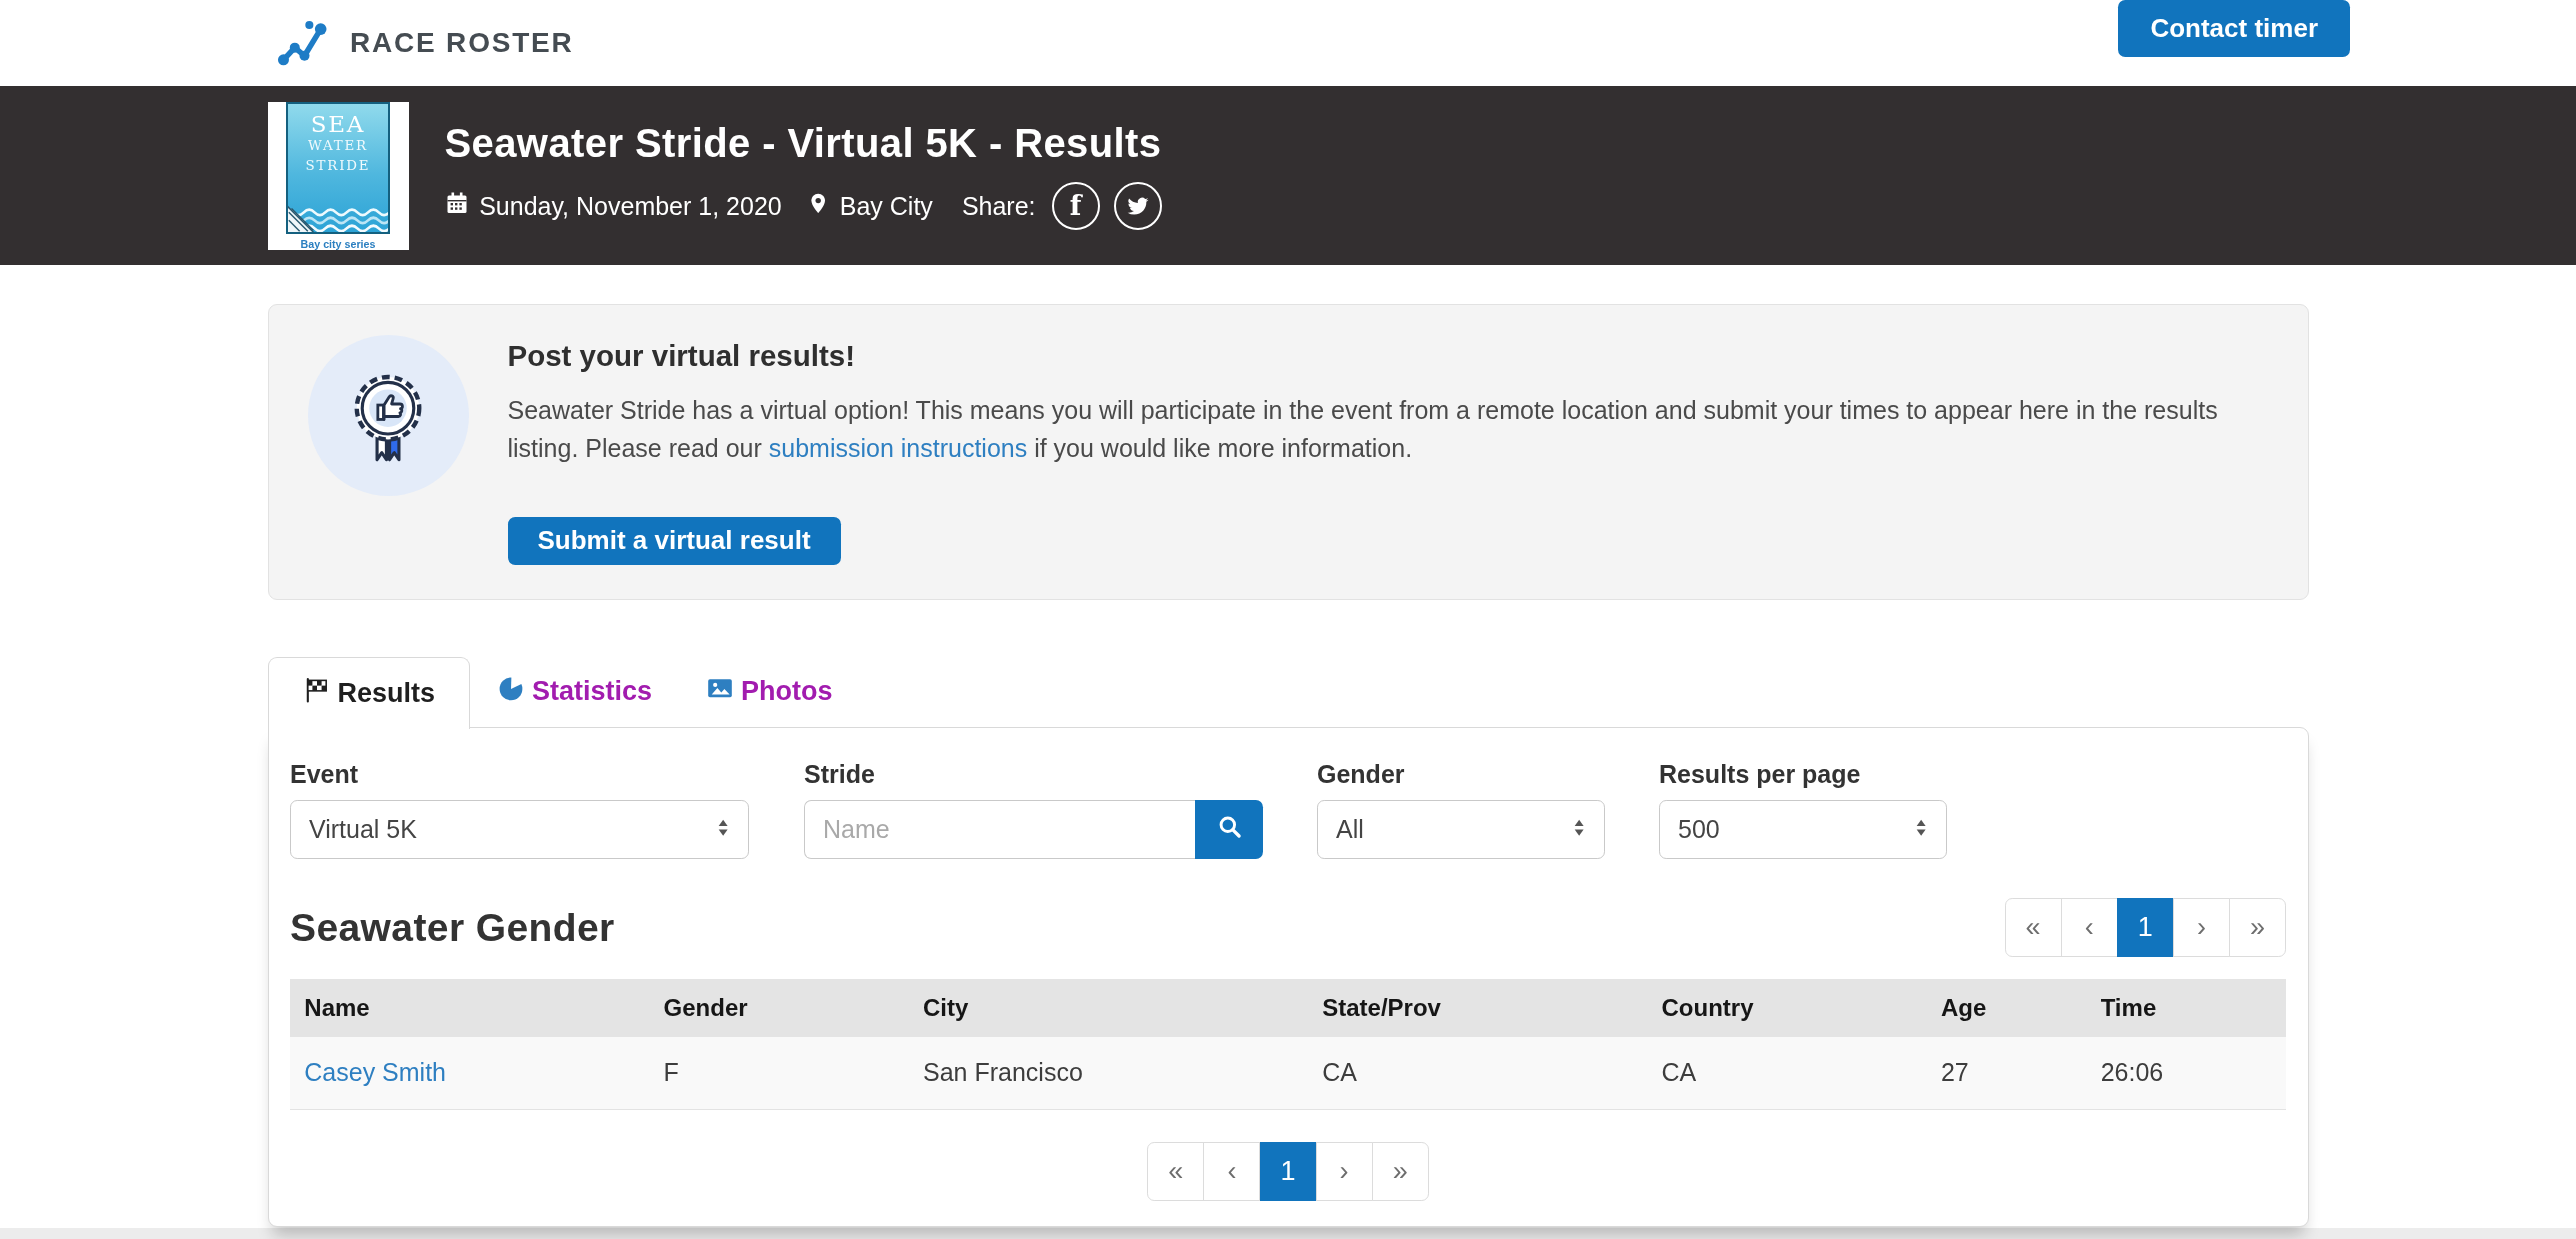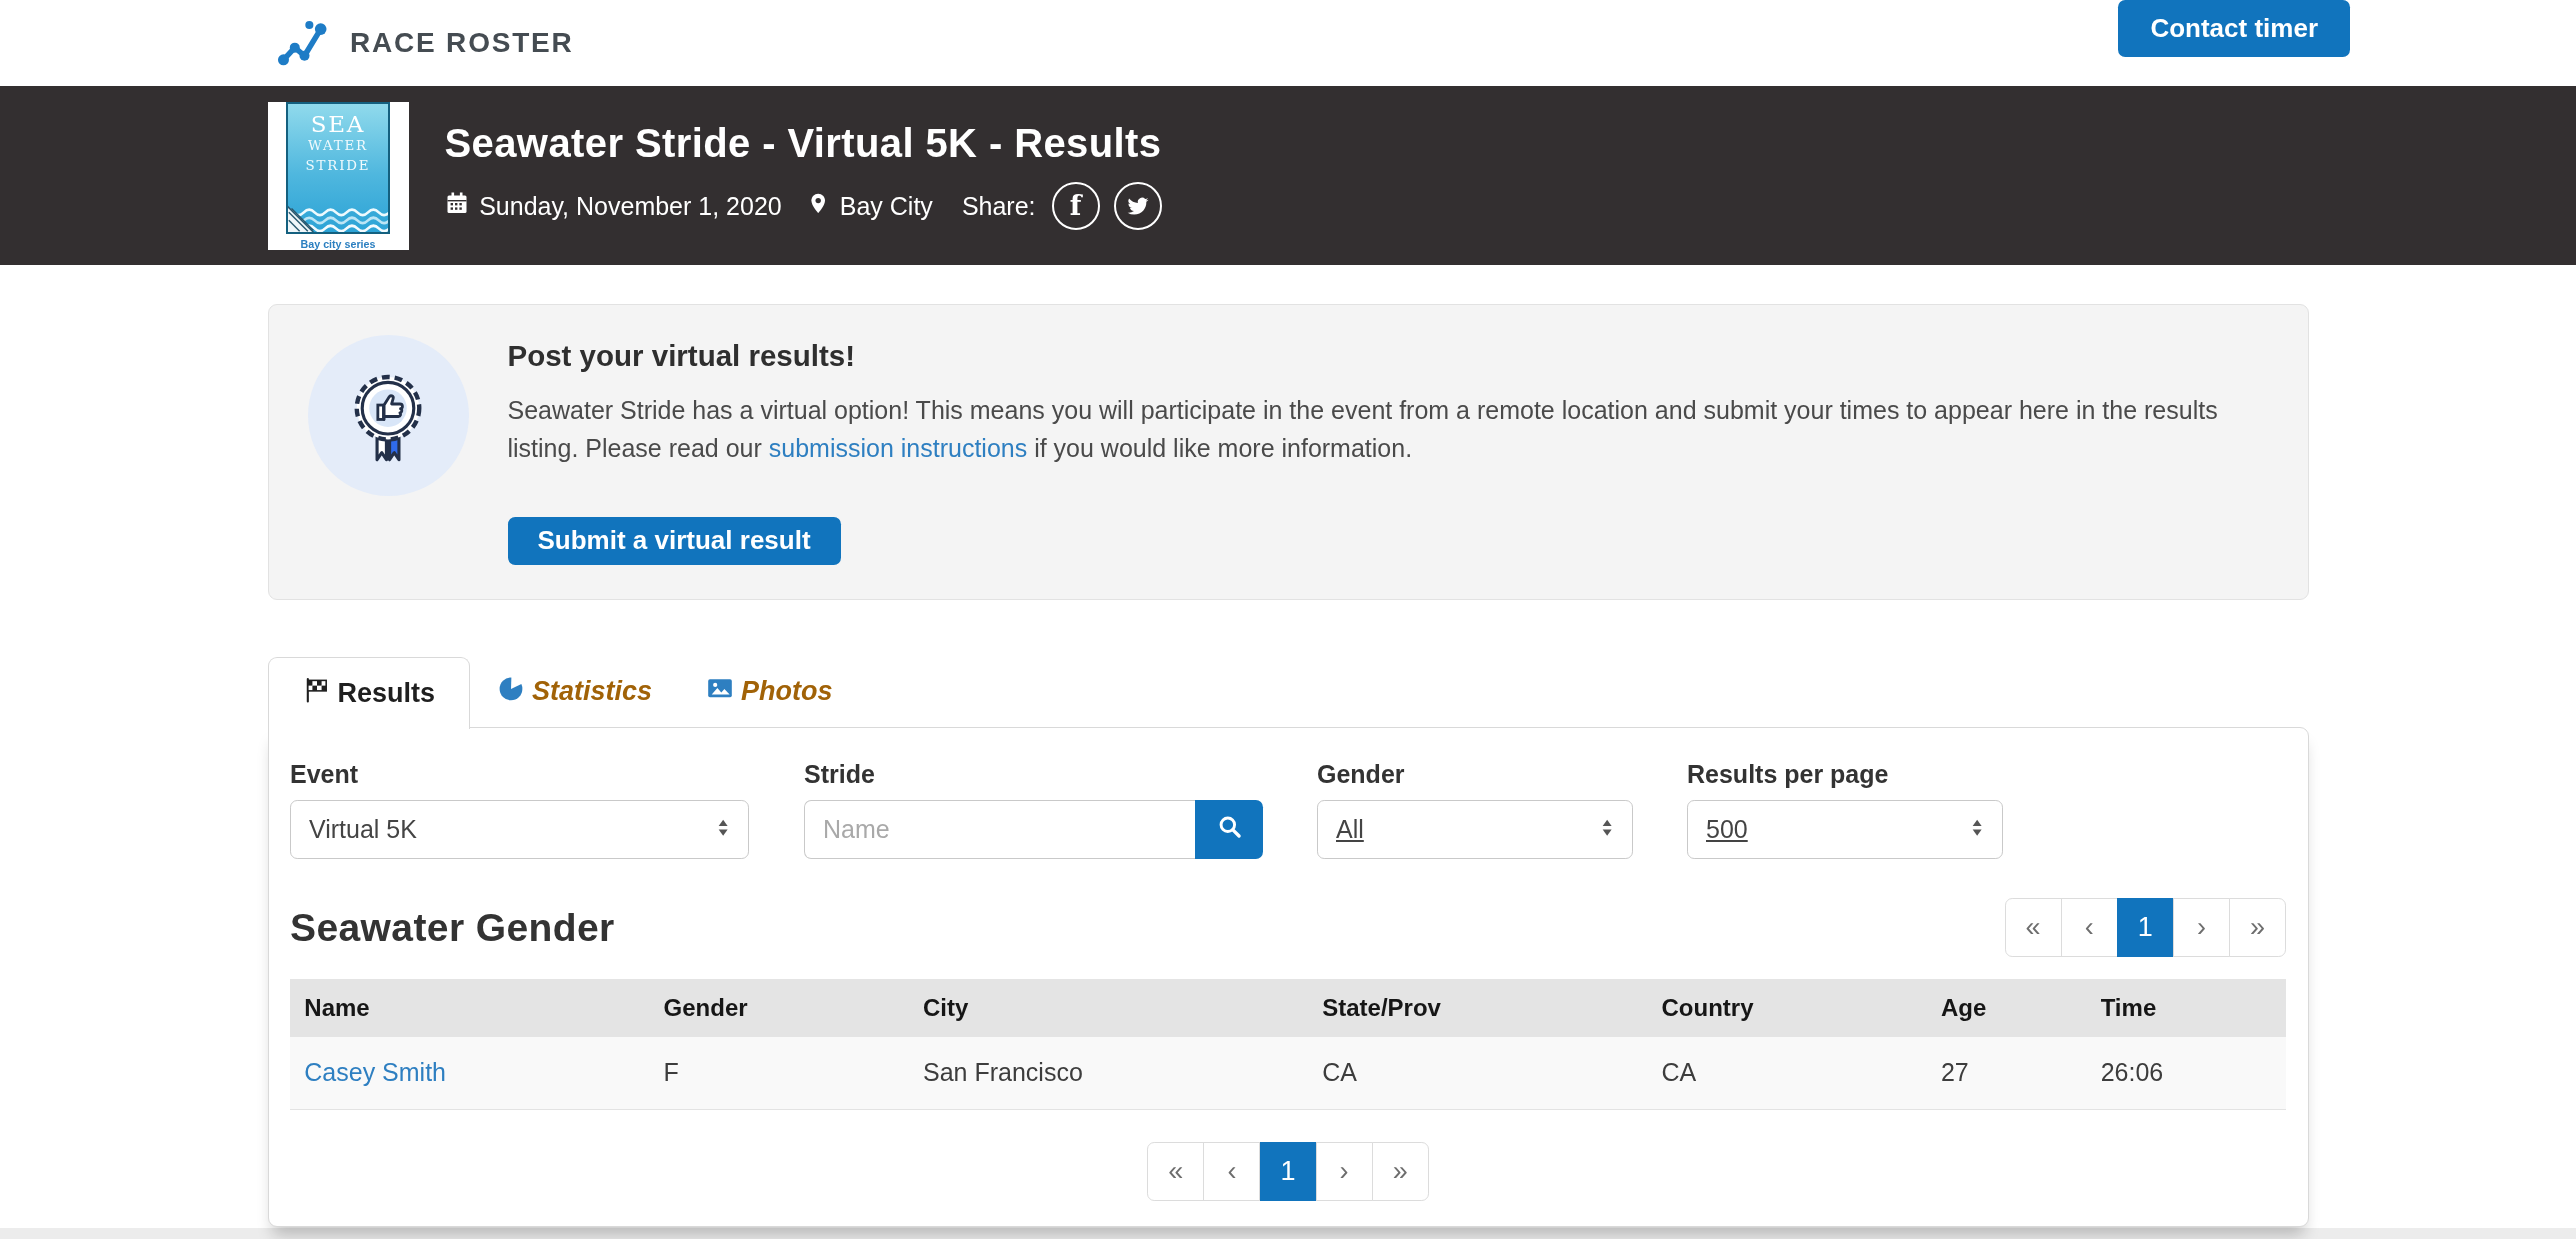--- a/index.html
+++ b/index.html
@@ -54,34 +54,34 @@
   .banner-title { font-size: 29.5px; font-weight: 700; color: #2F2F2F; margin: 0; }
   .banner-text { font-size: 25px; color: #4A4A4A; line-height: 38px; margin-top: 18px; max-width: 1758px; }
   .link { color: #2E7FC1; cursor: pointer; text-decoration: none; }
   .submit-btn { margin-top: 25px; height: 48px; padding: 8px 30px; }
 
   
   .tabs { margin-top: 57px; display: flex; align-items: flex-end; position: relative; z-index: 2; }
   .tab { height: 70px; display: flex; align-items: center; gap: 7px; font-size: 27px; padding: 0 27px; cursor: pointer; }
   .tab.active { background: #fff; border: 0.9px solid #D9D9D9; border-bottom: none; border-radius: 9px 9px 0 0;
                 color: #1F1F1F; font-weight: 700; margin-bottom: -1.8px; padding: 0 34px; height: 72px; }
-  .tab.inactive { color: #a16207; font-weight: 600; font-style: italic; }
+  .tab.inactive { color: #a21caf; font-weight: 600; }
 
   
   .panel { background: #fff; border: 0.9px solid #D9D9D9; border-radius: 0 9px 9px 9px;
            padding: 32px 21.5px 25px; position: relative; z-index: 1;
            box-shadow: 0 12.5px 16px -5.4px rgba(0,0,0,.22); }
 
   .filters { display: flex; }
   .filter-label { display: block; font-size: 25px; font-weight: 700; color: #333; margin-bottom: 11.6px; }
   .control { height: 59px; border: 0.9px solid #C9C9C9; border-radius: 7.2px; background: #fff;
              display: flex; align-items: center; justify-content: space-between;
              padding: 0 18px; font-size: 25px; color: #444; cursor: pointer; }
   .w-lg { width: 459px; }
-  .w-sm { width: 316px; text-decoration: underline; }
+  .w-sm { width: 288px; }
   .fgap-1 { margin-left: 55px; } .fgap-2 { margin-left: 54px; }
   .search-wrap { display: flex; }
   .search-input { width: 391px; height: 59px; border: 0.9px solid #C9C9C9; border-right: none;
                   border-radius: 7.2px 0 0 7.2px; padding: 0 18px; font-family: inherit; font-size: 25px; color: #444; outline: none; }
   .search-input::placeholder { color: #A9A9A9; }
   .search-btn { width: 68px; height: 59px; border-radius: 0 7.2px 7.2px 0; display: flex; align-items: center; justify-content: center; }
 
   .results-head { display: flex; align-items: center; justify-content: space-between; margin-top: 39px; }
   .results-title { font-size: 39px; font-weight: 700; color: #333; margin: 0; letter-spacing: 0.4px; }
 

